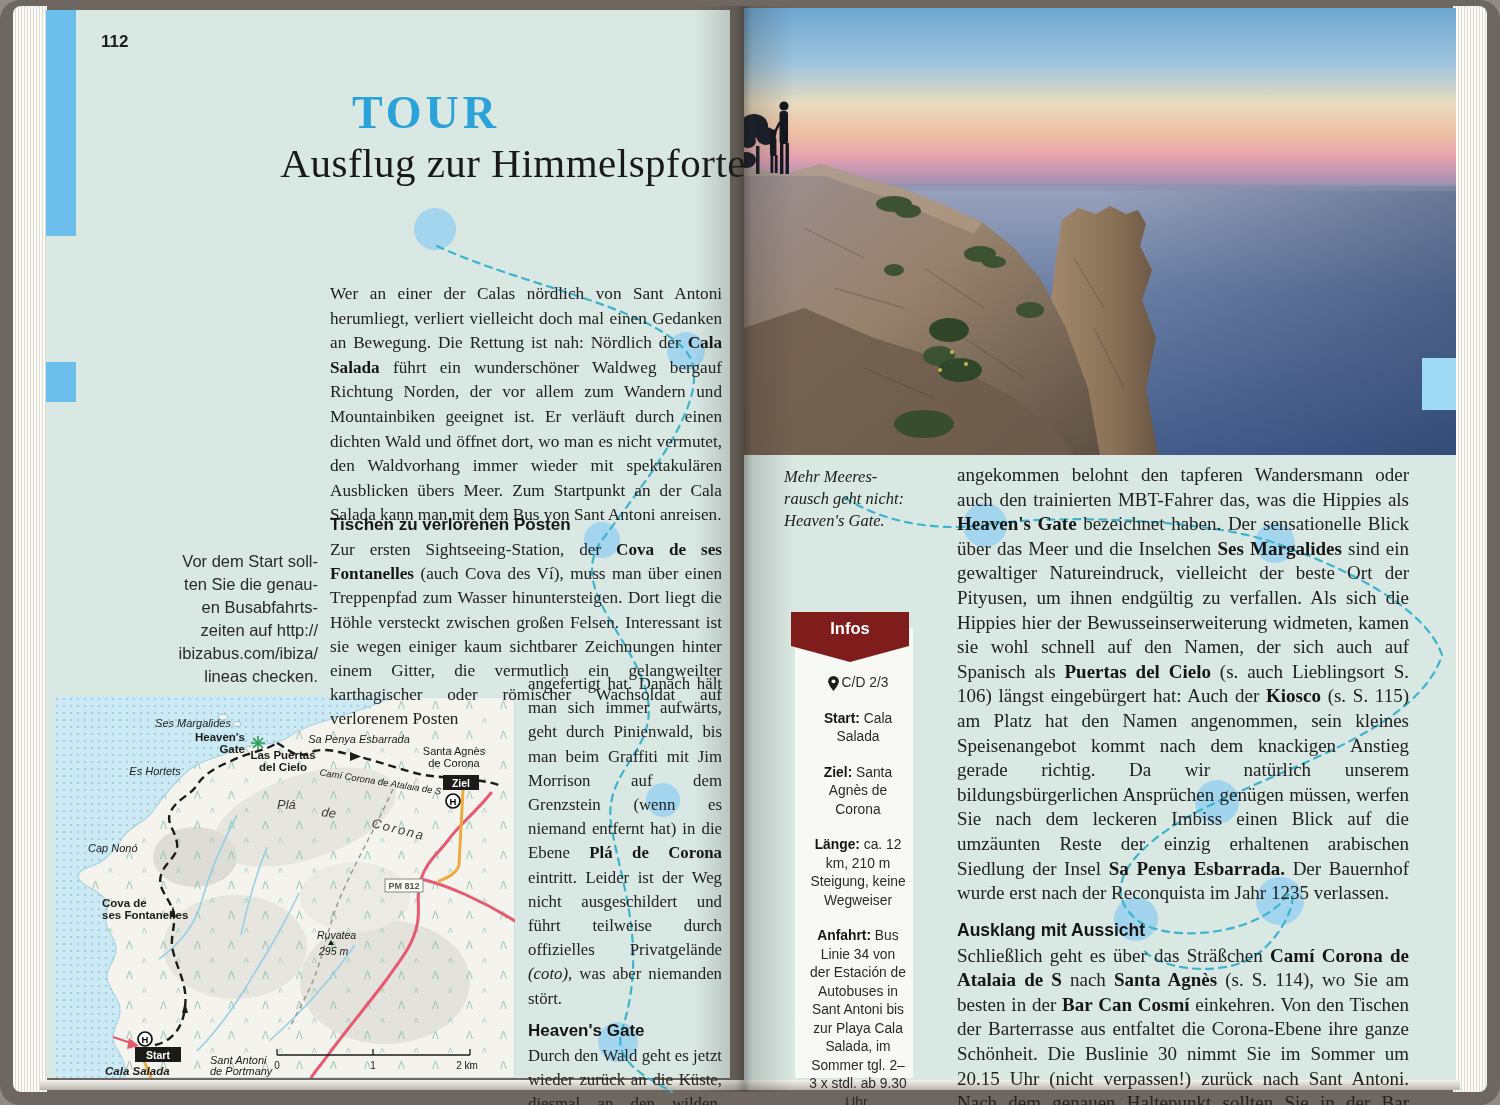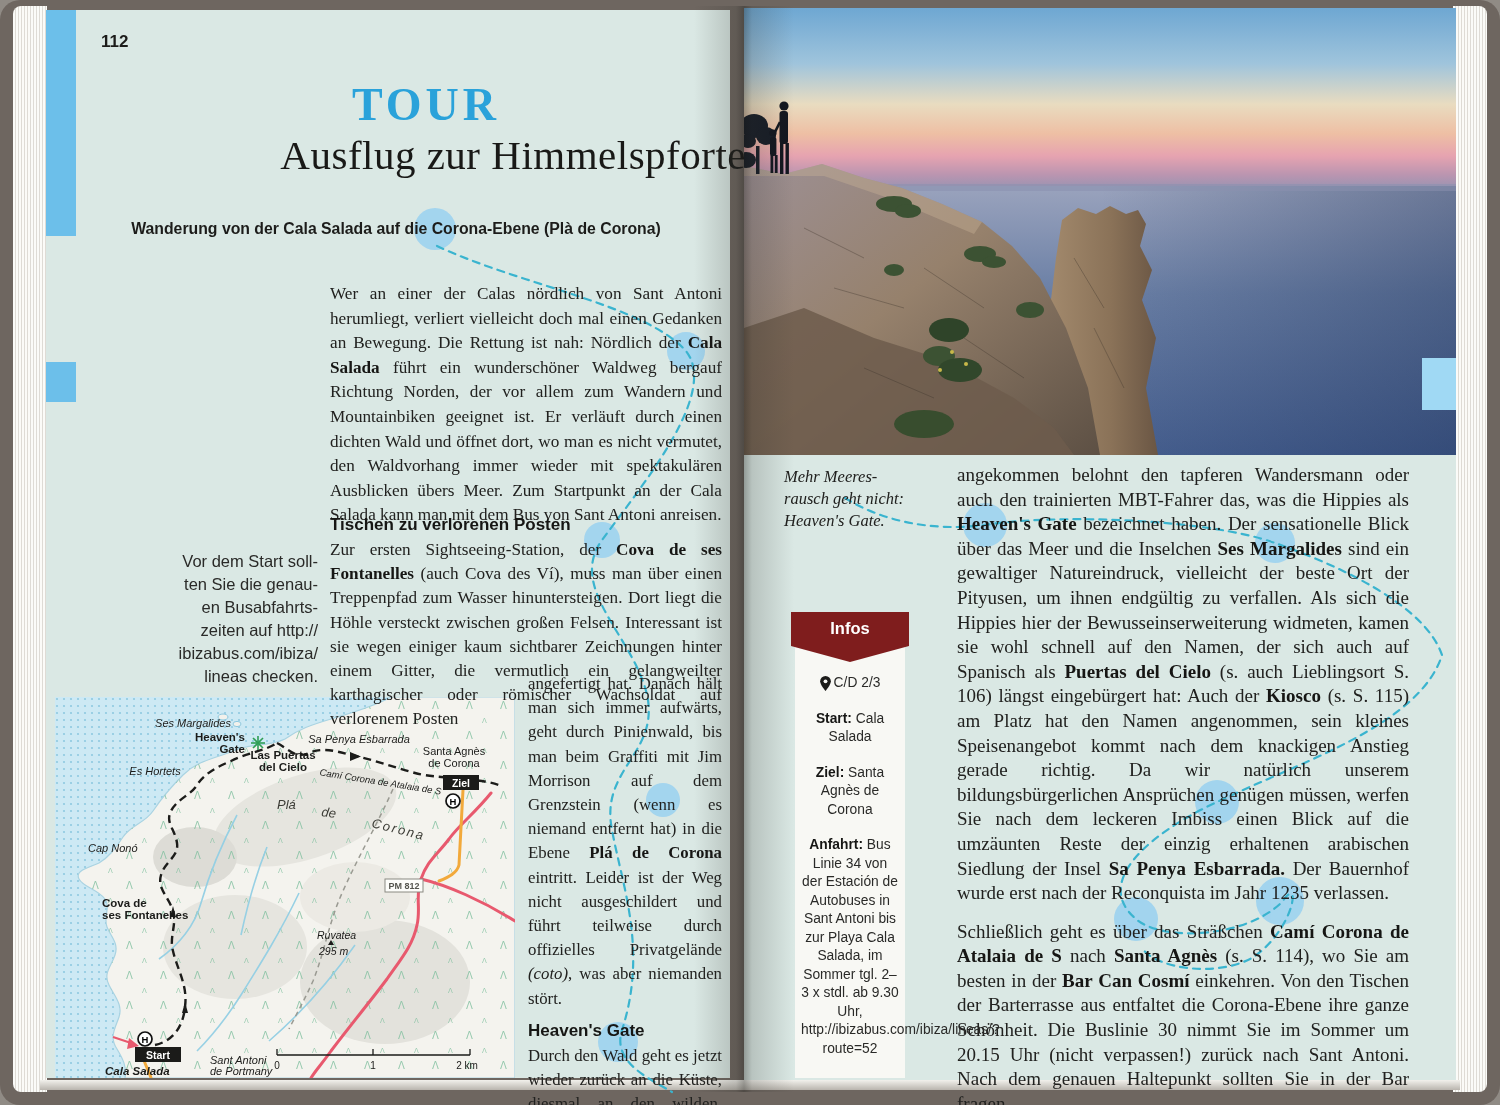--- a/index.html
+++ b/index.html
@@ -35,21 +35,21 @@
       text-align:left;margin:0 0 3px 0;color:#161614;}
   .sidebar-note{font-size:16.5px;line-height:23px;text-align:right;color:#2a2a28;}
   .maincol{font-size:19px;line-height:24.6px;}
   .caption{font-family:"Liberation Serif",serif;font-style:italic;font-size:16.5px;
       line-height:22px;color:#21211f;}
   
   .infos-banner{position:absolute;left:47px;top:604px;width:118px;height:50px;background:#7f1d1d;
       clip-path:polygon(0 0,100% 0,100% 68%,50% 100%,0 68%);z-index:3;}
   .infos-banner span{display:block;text-align:center;margin-top:7px;color:#fff;
       font-weight:bold;font-size:16.5px;}
-  .infos-box{position:absolute;left:51px;top:620px;width:110px;height:450px;background:#f8f8f4;}
+  .infos-box{position:absolute;left:51px;top:620px;width:110px;height:450px;background:#f8f8f4;padding-left:8px;}
   .infos-content{padding:46px 6px 0 6px;font-size:13.8px;line-height:18.5px;text-align:center;color:#2a2a28;}
   .info-row{margin:8px 0 17px 0;}
   .info-loc{margin:0 0 17px 0;display:flex;justify-content:center;align-items:center;gap:3px;}
   b{font-weight:bold;color:#161614;}
 </style>
 </head>
 <body>
 
 <div class="book">
 
@@ -293,25 +293,24 @@
     </g>
     <g stroke="#3ab4cf" stroke-width="2.2" stroke-dasharray="7 6" fill="none" stroke-linecap="round">
       <path d="M437,246 C520,285 645,305 686,351 C718,392 648,478 602,540 C566,590 638,640 648,700 C656,755 600,770 612,830 C622,885 648,950 622,1030 C612,1062 648,1078 672,1092"></path>
       <path d="M845,498 C880,520 930,532 985,525 C1050,514 1205,518 1275,543 C1340,566 1425,605 1442,655 C1420,725 1300,762 1217,802 C1150,833 1092,882 1136,919 C1162,942 1246,938 1282,902 C1302,872 1295,930 1252,958 C1215,978 1155,968 1142,948"></path>
     </g>
   </svg>
 
   <div class="abs" style="left:46px;top:10px;width:684px;height:1068px;">
     <div class="abs pagenum" style="left:55px;top:22px;">112</div>
 
-    <div class="abs" style="left:60px;top:68px;width:640px;">
+    <div class="abs" style="left:60px;top:76px;width:640px;">
       <div class="kicker">TOUR</div>
       <div class="booktitle">Ausflug zur Himmelspforte</div>
     </div>
-    <div class="abs subtitle" style="left:40px;top:210px;width:620px;">Wanderung von der Cala Salada auf die Corona-Ebene (Plà de Corona)</div>
 
     <p class="abs serif intro" style="left:284px;top:272px;width:392px;margin:0;"><span>Wer an einer der Calas nördlich von Sant Antoni herumliegt, verliert vielleicht doch mal einen Gedanken an Bewegung. Die Rettung ist nah: Nördlich der </span><b>Cala Salada</b><span> führt ein wunderschöner Waldweg bergauf Richtung Norden, der vor allem zum Wandern und Mountainbiken geeignet ist. Er verläuft durch einen dichten Wald und öffnet dort, wo man es nicht vermutet, den Waldvorhang immer wieder mit spektakulären Ausblicken übers Meer. Zum Startpunkt an der Cala Salada kann man mit dem Bus von Sant Antoni anreisen.</span></p>
 
     <div class="abs" style="left:284px;top:505px;width:392px;">
       <div class="h3">Tischen zu verlorenen Posten</div>
       <p class="serif colwide" style="margin:0;"><span>Zur ersten Sightseeing-Station, der </span><b>Cova de ses Fontanelles</b><span> (auch Cova des Ví), muss man über einen Treppenpfad zum Wasser hinuntersteigen. Dort liegt die Höhle versteckt zwischen großen Felsen. Interessant ist sie wegen einiger kaum sichtbarer Zeichnungen hinter einem Gitter, die vermutlich ein gelangweilter karthagischer oder römischer Wachsoldat auf verlorenem Posten</span></p>
     </div>
 
     <div class="abs" style="left:482px;top:662px;width:194px;">
       <p class="serif colnarrow" style="margin:0 0 10px 0;"><span>angefertigt hat. Danach hält man sich immer aufwärts, geht durch Pinienwald, bis man beim Graffiti mit Jim Morrison auf dem Grenzstein (wenn es niemand entfernt hat) in die Ebene </span><b>Plá de Corona</b><span> eintritt. Leider ist der Weg nicht ausgeschildert und führt teilweise durch offizielles Privatgelände </span><i>(coto)</i><span>, was aber niemanden stört.</span></p>
@@ -320,34 +319,36 @@
     </div>
 
     <div class="abs sidebar-note" style="left:72px;top:540px;width:200px;">Vor dem Start soll-<br>ten Sie die genau-<br>en Busabfahrts-<br>zeiten auf http://<br>ibizabus.com/ibiza/<br>lineas checken.</div>
   </div>
 
   <div class="abs" style="left:744px;top:8px;width:712px;height:1072px;">
     <div class="abs caption" style="left:40px;top:458px;width:150px;">Mehr Meeres-<br>rausch geht nicht:<br>Heaven's Gate.</div>
 
     <div class="abs" style="left:213px;top:455px;width:452px;">
       <p class="serif maincol" style="margin:0 0 14px 0;"><span>angekommen belohnt den tapferen Wandersmann oder auch den trainierten MBT-Fahrer das, was die Hippies als </span><b>Heaven's Gate</b><span> bezeichnet haben. Der sensationelle Blick über das Meer und die Inselchen </span><b>Ses Margalides</b><span> sind ein gewaltiger Natureindruck, vielleicht der beste Ort der Pityusen, um ihnen endgültig zu verfallen. Als sich die Hippies hier der Bewusseinserweiterung widmeten, kamen sie wohl schnell auf den Namen, der sich auch auf Spanisch als </span><b>Puertas del Cielo</b><span> (s. auch Lieblingsort S. 106) längst eingebürgert hat: Auch der </span><b>Kiosco</b><span> (s. S. 115) am Platz hat den Namen angenommen, sein kleines Speisenangebot kommt nach dem knackigen Anstieg gerade richtig. Da wir natürlich unserem bildungsbürgerlichen Ansprüchen genügen müssen, werfen Sie nach dem leckeren Imbiss einen Blick auf die umzäunten Reste der einzig erhaltenen arabischen Siedlung der Insel </span><b>Sa Penya Esbarrada.</b><span> Der Bauernhof wurde erst nach der Reconquista im Jahr 1235 verlassen.</span></p>
+      <div class="h3" style="font-size:17.5px;">Ausklang mit Aussicht</div>
       <p class="serif maincol" style="margin:0;"><span>Schließlich geht es über das Sträßchen </span><b>Camí Corona de Atalaia de S</b><span> nach </span><b>Santa Agnès</b><span> (s. S. 114), wo Sie am besten in der </span><b>Bar Can Cosmí</b><span> einkehren. Von den Tischen der Barterrasse aus entfaltet die Corona-Ebene ihre ganze Schönheit. Die Buslinie 30 nimmt Sie im Sommer um 20.15 Uhr (nicht verpassen!) zurück nach Sant Antoni. Nach dem genauen Haltepunkt sollten Sie in der Bar fragen.</span></p>
     </div>
 
     <div class="infos-box">
       <div class="infos-content">
         <p class="info-loc">
           <svg width="11" height="15" viewBox="0 0 10 14">
             <path d="M5,0 a5,5 0 0 1 5,5 c0,3.5 -5,9 -5,9 s-5,-5.5 -5,-9 a5,5 0 0 1 5,-5 z" fill="#1c1c1a"></path>
             <circle cx="5" cy="5" r="1.8" fill="#f8f8f4"></circle>
           </svg>
           <span>C/D 2/3</span>
         </p>
         <p class="info-row"><b>Start:</b><span> Cala Salada</span></p>
         <p class="info-row"><b>Ziel:</b><span> Santa Agnès de Corona</span></p>
+        <p class="info-row"><b>Länge:</b><span> ca. 12 km, 210 m Steigung, keine Wegweiser</span></p>
         <p class="info-row"><b>Anfahrt:</b><span> Bus Linie 34 von der Estación de Autobuses in Sant Antoni bis zur Playa Cala Salada, im Sommer tgl. 2–3 x stdl. ab 9.30 Uhr, http://ibizabus.com/ibiza/lineas/?route=52</span></p>
       </div>
     </div>
     <div class="infos-banner">
       <span>Infos</span>
     </div>
   </div>
 
   <div class="gutter"></div>
 </div>

